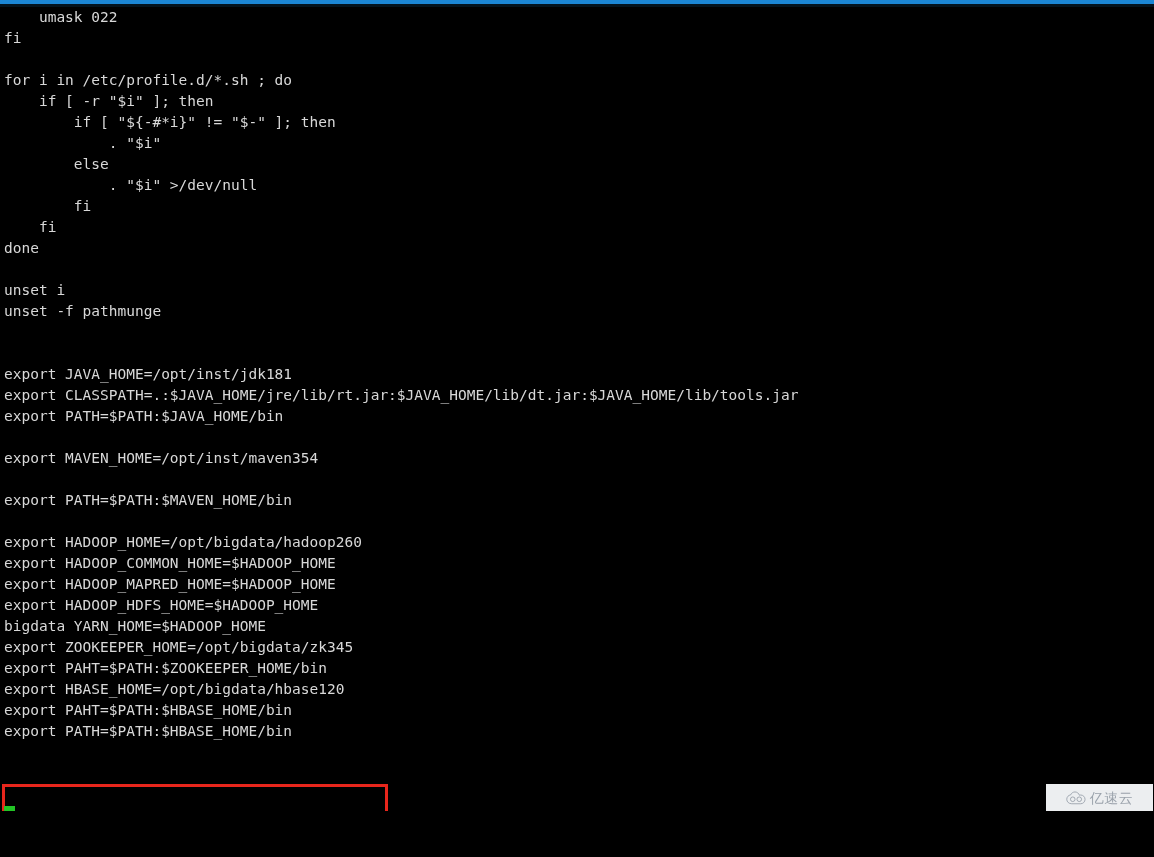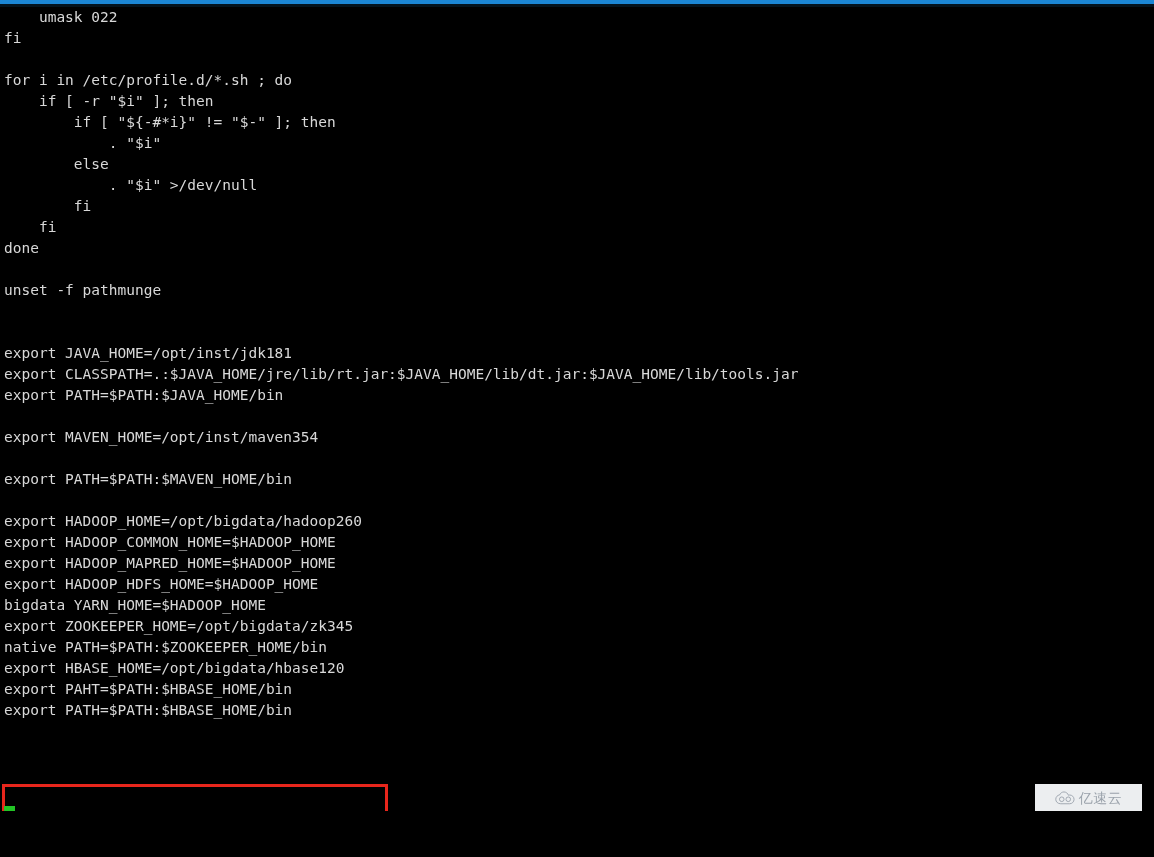--- a/index.html
+++ b/index.html
@@ -96,21 +96,21 @@
     font-size: 14.5px;
     color: #06350a;
     font-family: "DejaVu Sans Mono", "Liberation Mono", monospace;
     white-space: pre;
     z-index: 4;
     text-align: left;
   }
   
   #watermark {
     position: absolute;
-    right: 12px;
+    right: 1px;
     bottom: 0;
     width: 107px;
     height: 27px;
     background: #eceef0;
     display: flex;
     align-items: center;
     justify-content: center;
     gap: 3px;
     margin-left: 41px;
   }
@@ -143,38 +143,39 @@
         <div class="line">for i in /etc/profile.d/*.sh ; do</div>
         <div class="line">    if [ -r "$i" ]; then</div>
         <div class="line">        if [ "${-#*i}" != "$-" ]; then</div>
         <div class="line">            . "$i"</div>
         <div class="line">        else</div>
         <div class="line">            . "$i" &gt;/dev/null</div>
         <div class="line">        fi</div>
         <div class="line">    fi</div>
         <div class="line">done</div>
         <div class="line blank"> </div>
+        <div class="line">unset i</div>
         <div class="line">unset -f pathmunge</div>
         <div class="line blank"> </div>
         <div class="line blank"> </div>
         <div class="line">export JAVA_HOME=/opt/inst/jdk181</div>
         <div class="line">export CLASSPATH=.:$JAVA_HOME/jre/lib/rt.jar:$JAVA_HOME/lib/dt.jar:$JAVA_HOME/lib/tools.jar</div>
         <div class="line">export PATH=$PATH:$JAVA_HOME/bin</div>
         <div class="line blank"> </div>
         <div class="line">export MAVEN_HOME=/opt/inst/maven354</div>
         <div class="line blank"> </div>
         <div class="line">export PATH=$PATH:$MAVEN_HOME/bin</div>
         <div class="line blank"> </div>
         <div class="line">export HADOOP_HOME=/opt/bigdata/hadoop260</div>
         <div class="line">export HADOOP_COMMON_HOME=$HADOOP_HOME</div>
         <div class="line">export HADOOP_MAPRED_HOME=$HADOOP_HOME</div>
         <div class="line">export HADOOP_HDFS_HOME=$HADOOP_HOME</div>
         <div class="line">bigdata YARN_HOME=$HADOOP_HOME</div>
         <div class="line">export ZOOKEEPER_HOME=/opt/bigdata/zk345</div>
-        <div class="line">native PATH=$PATH:$ZOOKEEPER_HOME/bin</div>
+        <div class="line">export PAHT=$PATH:$ZOOKEEPER_HOME/bin</div>
         <div class="line">export HBASE_HOME=/opt/bigdata/hbase120</div>
         <div class="line">export PAHT=$PATH:$HBASE_HOME/bin</div>
         <div class="line">export PATH=$PATH:$HBASE_HOME/bin</div>
       </div>
   </div>
 
   <div id="highlight-box" style="border-color: rgb(232, 38, 28);"></div>
 
   <div id="cursor" style="background: rgb(34, 196, 37);"></div>
   <div id="cursor-char" style="color: rgb(6, 53, 10);">e</div>

